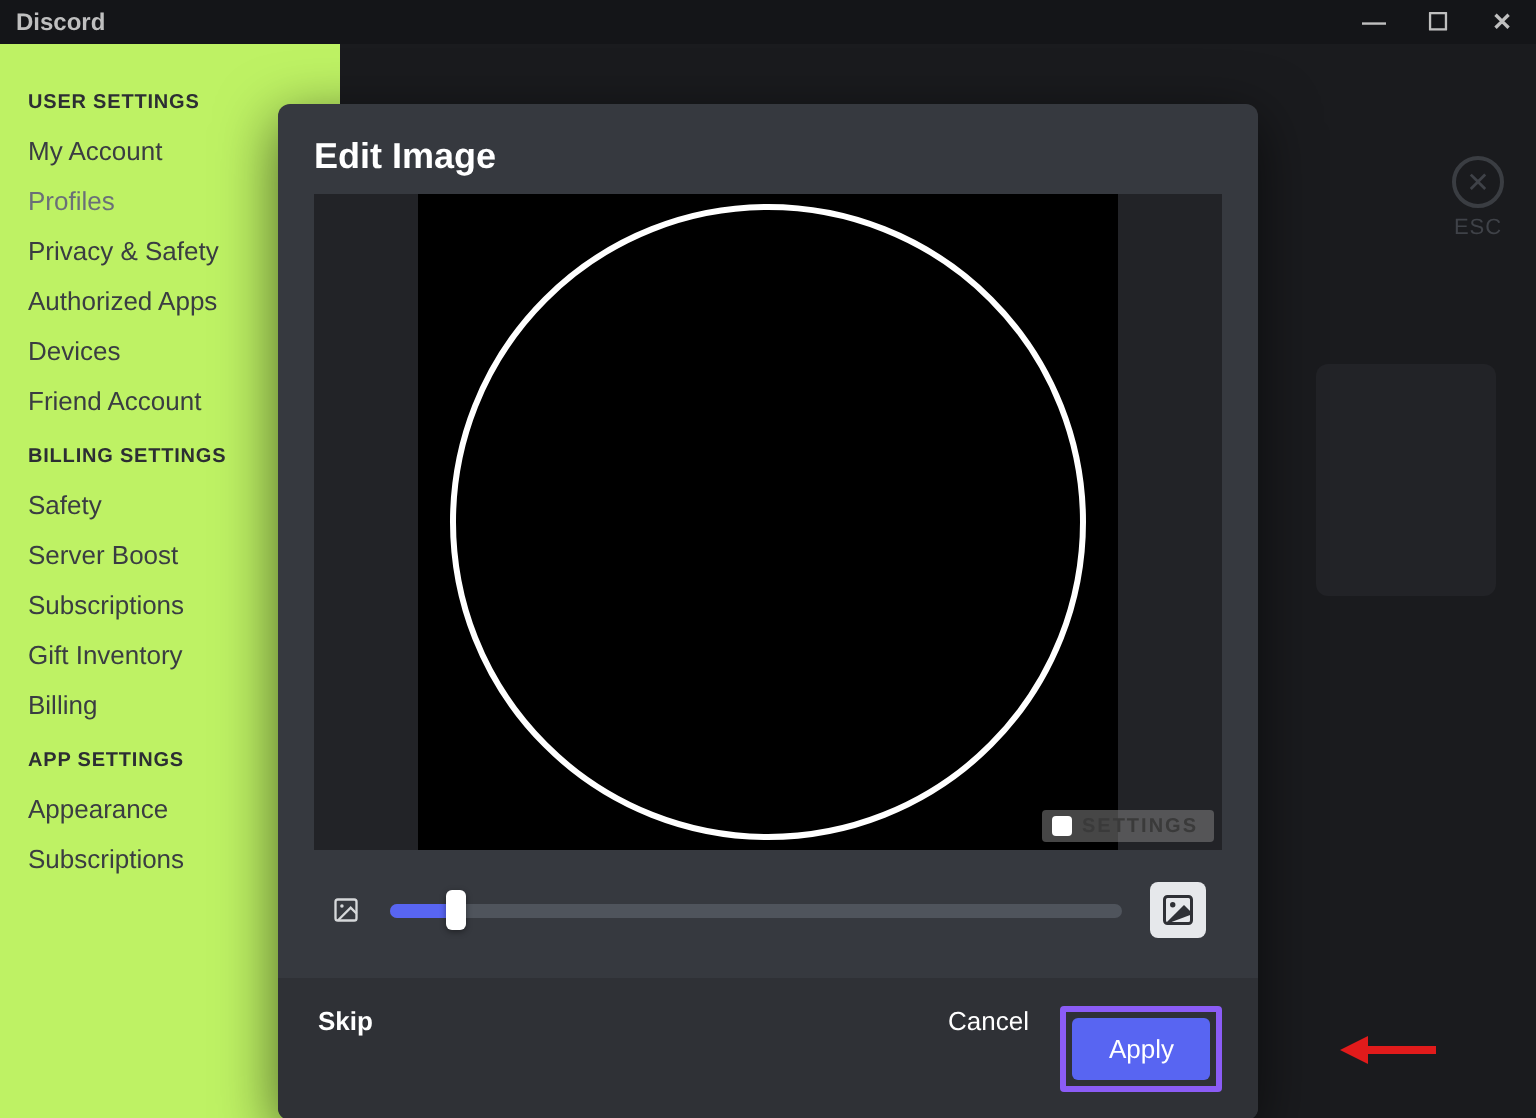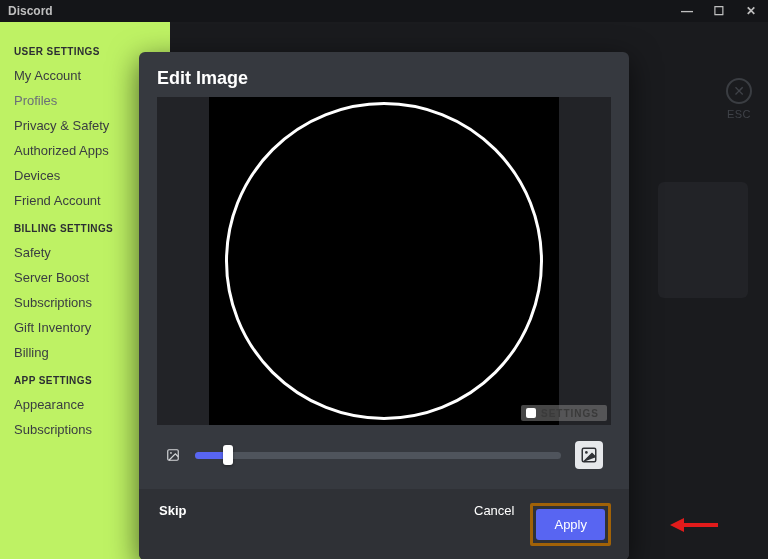--- a/index.html
+++ b/index.html
@@ -186,21 +186,21 @@
   }
   .footer-spacer { flex: 1; }
   .cancel-btn {
     font-size: 13px;
     font-weight: 500;
     color: #fff;
     margin-right: 16px;
     cursor: pointer;
   }
   .apply-wrap {
-    border: 3px solid #a16207;
+    border: 3px solid #8b5cf6;
     padding: 3px;
     border-radius: 2px;
   }
   .apply-btn {
     background: #5865f2;
     color: #fff;
     font-size: 13px;
     font-weight: 500;
     padding: 8px 18px;
     border-radius: 3px;

